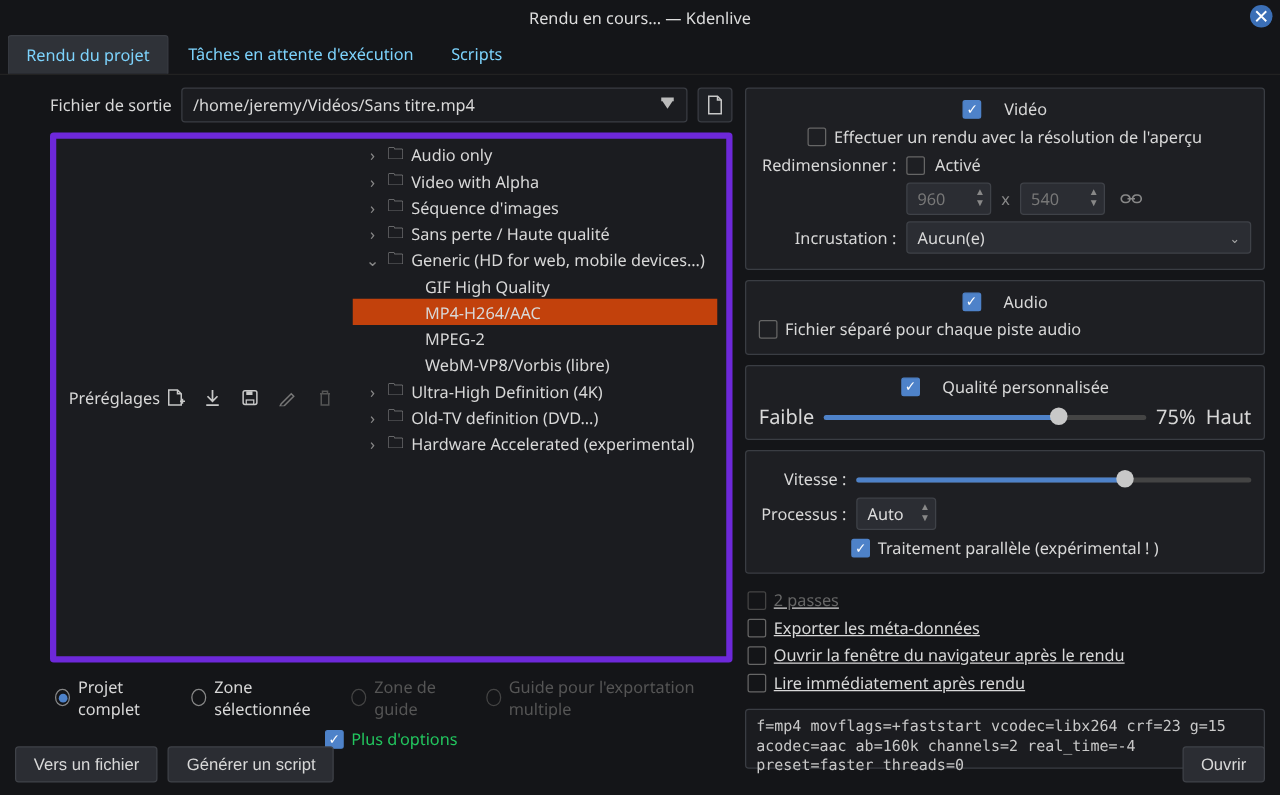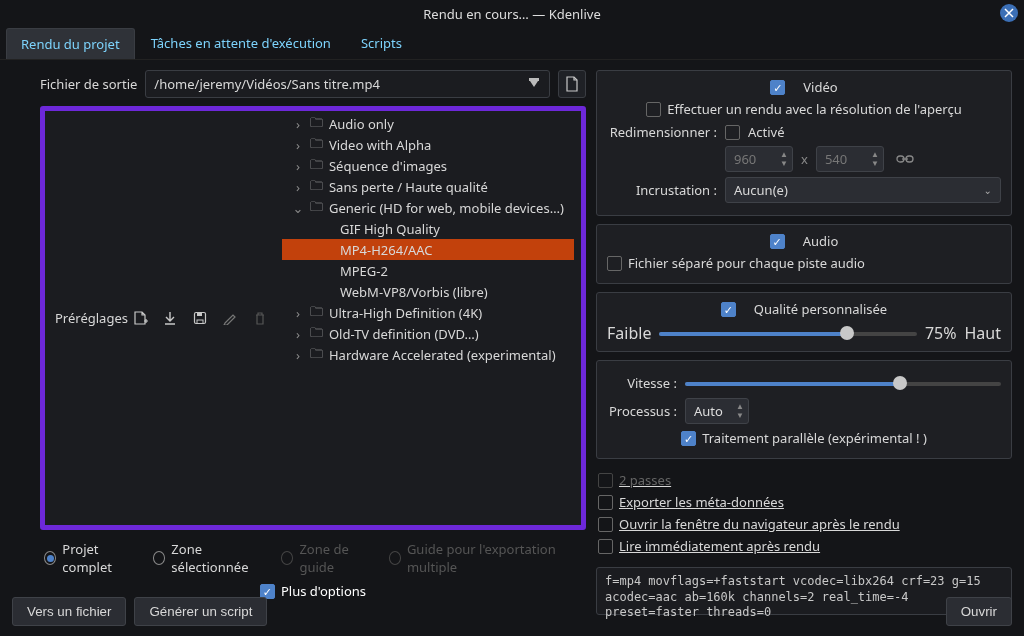--- a/index.html
+++ b/index.html
@@ -155,21 +155,21 @@
 
   .more-row { display:flex; align-items:center; justify-content:center; padding:2px 0 8px 0; gap:6px;}
   .checkbox {
     width:15px; height:15px; border:1.5px solid #888; border-radius:2px;
     display:inline-flex; align-items:center; justify-content:center;
     flex-shrink:0;
   }
   .checkbox.checked { background:#4e82c9; border-color:#4e82c9; }
   .checkbox.checked::after { content:"✓"; color:#fff; font-size:11px; line-height:1;}
   .checkbox.flat { border-color:#666; }
-  .more-label { color:#ffffff; }
+  .more-label { color:#22c55e; }
 
   .bottom-bar {
     position: absolute;
     bottom: 10px;
     left: 12px;
     right: 12px;
     display: flex;
     gap: 8px;
   }
   .btn {

